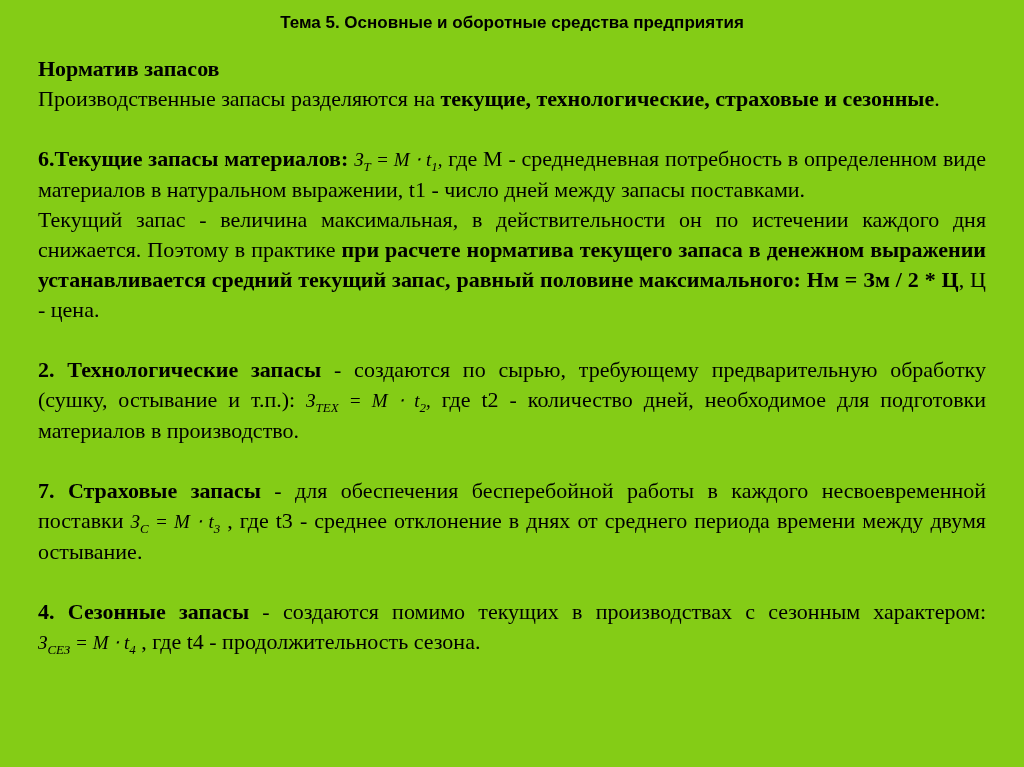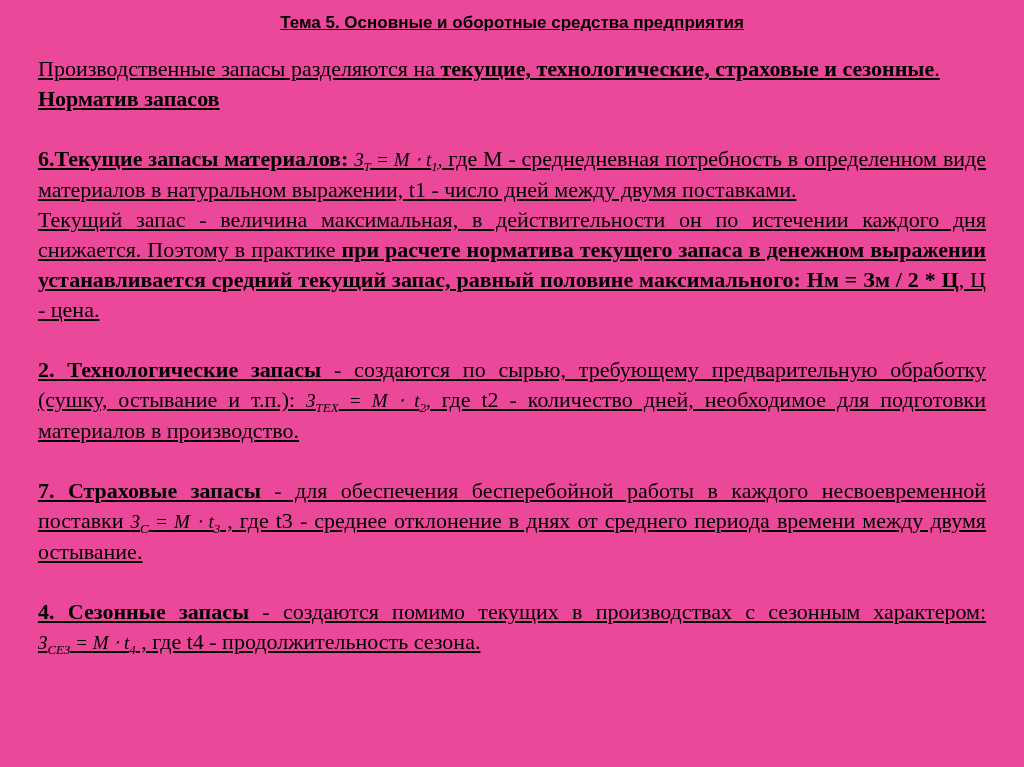--- a/index.html
+++ b/index.html
@@ -4,27 +4,26 @@
 <style>
   html, body {
     margin: 0;
     padding: 0;
     background: #ffffff;
   }
   .slide {
     position: relative;
     width: 1024px;
     height: 767px;
-    background: #ec4899;
+    background: #84cc16;
     color: #000000;
     box-sizing: border-box;
     padding: 10px 38px 0 38px;
     font-family: "Liberation Serif", serif;
     overflow: hidden;
-    text-decoration: underline;
   }
   .slide-title {
     text-align: center;
     font-family: "Liberation Sans", sans-serif;
     font-weight: bold;
     font-size: 17px;
     line-height: 22px;
     margin: 2px 0 20px 0;
   }
   .para {
@@ -54,27 +53,27 @@
     line-height: 0;
   }
 </style>
 </head>
 <body>
 
 <div class="slide">
 
   <div class="slide-title">Тема 5. Основные и оборотные средства предприятия</div>
 
+  <p class="para heading-para">Норматив запасов</p>
+
   <p class="para"><span>Производственные запасы разделяются на </span><span class="b">текущие, технологические, страховые и сезонные</span><span>.</span></p>
-
-  <p class="para heading-para">Норматив запасов</p>
 
   <div class="spacer"></div>
 
-  <p class="para"><span class="b">6.Текущие запасы материалов: </span><span class="formula"><span>З</span><sub>Т</sub><span> = </span><span>M ⋅ t</span><sub>1</sub><span>,</span></span><span> где М - среднедневная потребность в определенном виде материалов в натуральном выражении, t1 - число дней между двумя поставками.</span></p>
+  <p class="para"><span class="b">6.Текущие запасы материалов: </span><span class="formula"><span>З</span><sub>Т</sub><span> = </span><span>M ⋅ t</span><sub>1</sub><span>,</span></span><span> где М - среднедневная потребность в определенном виде материалов в натуральном выражении, t1 - число дней между запасы поставками.</span></p>
 
   <p class="para"><span>Текущий запас - величина максимальная, в действительности он по истечении каждого дня снижается. Поэтому в практике </span><span class="b">при расчете норматива текущего запаса в денежном выражении устанавливается средний текущий запас, равный половине максимального: Нм = Зм / 2 * Ц</span><span>, Ц - цена.</span></p>
 
   <div class="spacer"></div>
 
   <p class="para"><span class="b">2. Технологические запасы</span><span> - создаются по сырью, требующему предварительную обработку (сушку, остывание и т.п.): </span><span class="formula"><span>З</span><sub>ТЕХ</sub><span> = </span><span>M ⋅ t</span><sub>2</sub><span>,</span></span><span> где t2 - количество дней, необходимое для подготовки материалов в производство.</span></p>
 
   <div class="spacer"></div>
 
   <p class="para"><span class="b">7. Страховые запасы</span><span> - для обеспечения бесперебойной работы в каждого несвоевременной поставки </span><span class="formula"><span>З</span><sub>С</sub><span> = </span><span>M ⋅ t</span><sub>3</sub><span></span></span><span> , где t3 - среднее отклонение в днях от среднего периода времени между двумя остывание.</span></p>

